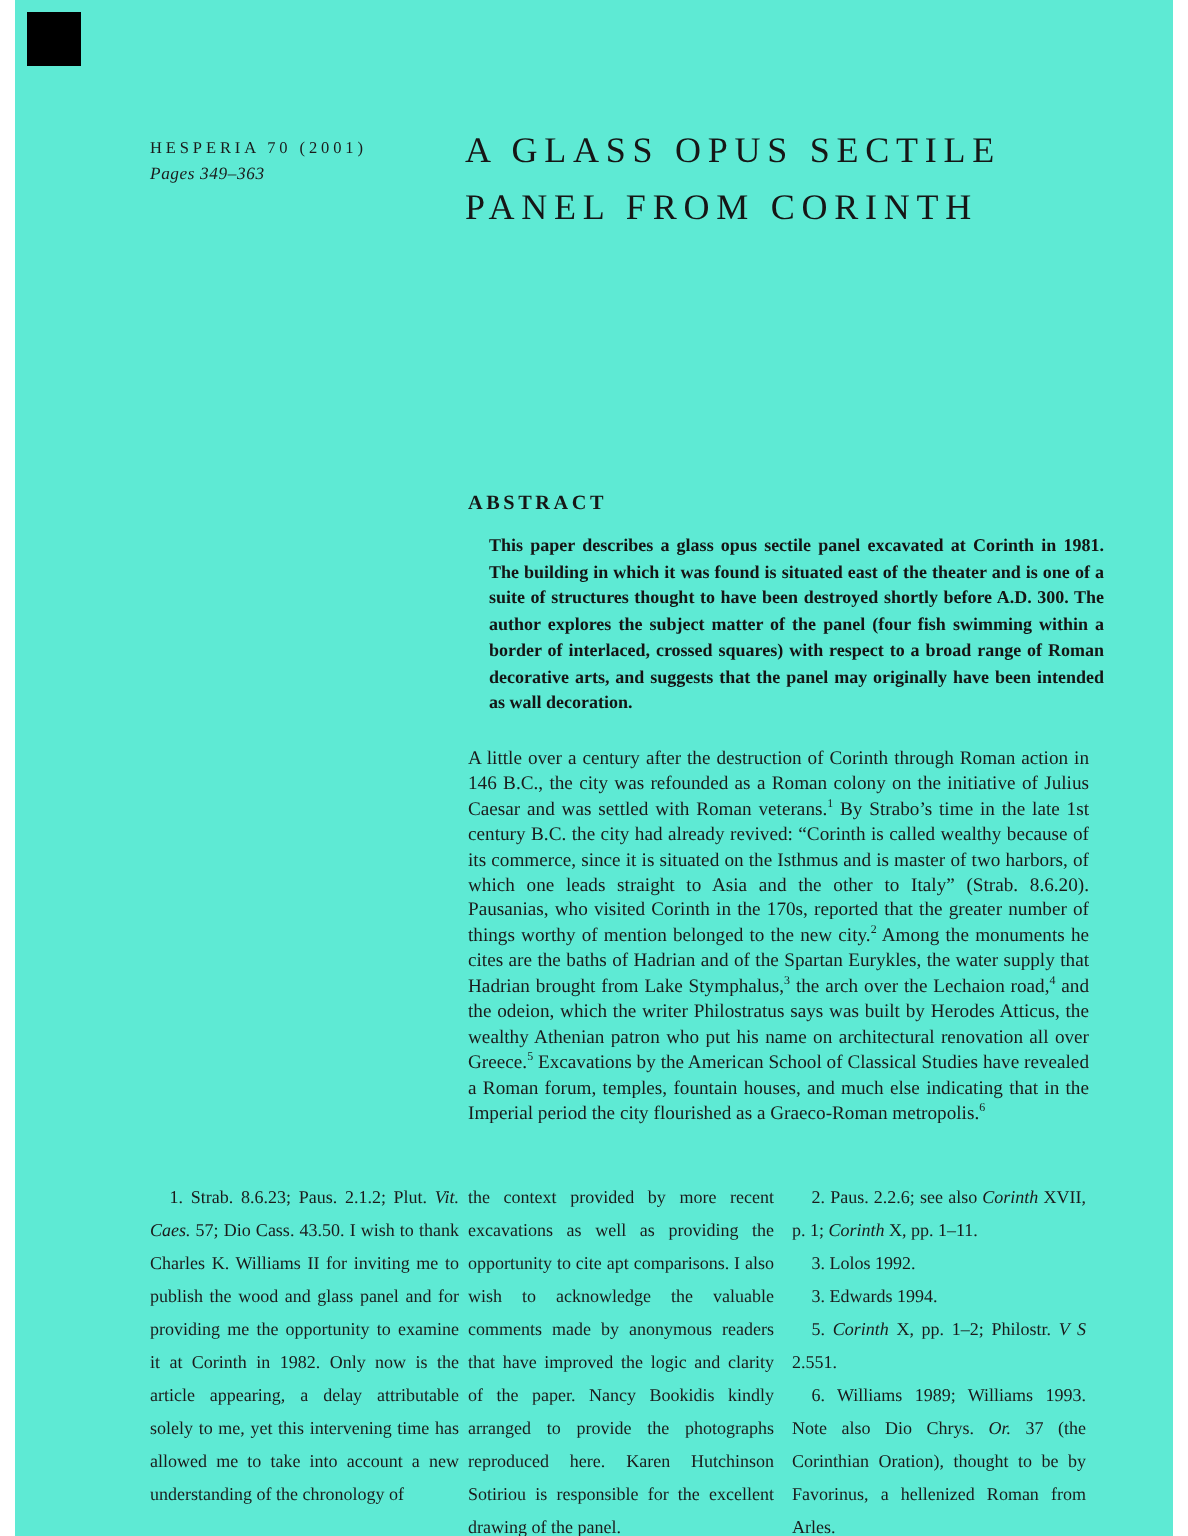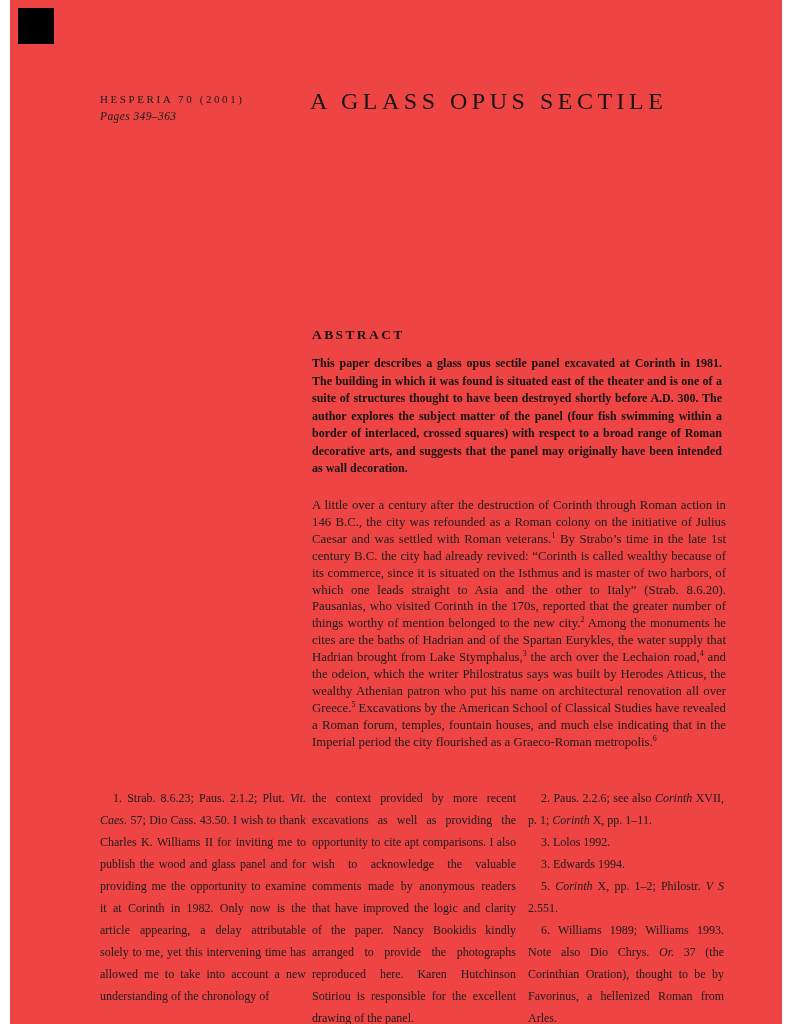--- a/index.html
+++ b/index.html
@@ -2,21 +2,21 @@
 <html><head>
 <meta charset="utf-8">
 <style>
   * { margin: 0; padding: 0; box-sizing: border-box; }
   html, body { background: #ffffff; }
   .page {
     position: relative;
     width: 772px;
     height: 1024px;
     margin: 0 auto;
-    background: #ef4444;
+    background: #5eead4;
     color: #1b1b1b;
     font-family: "Liberation Serif", "DejaVu Serif", serif;
     overflow: hidden;
   }
   .corner-square {
     position: absolute;
     left: 8px; top: 8px;
     width: 36px; height: 36px;
     background: #000000;
   }
@@ -46,21 +46,21 @@
   .abstract-heading {
     position: absolute;
     left: 302px; top: 327px;
     font-size: 13.5px;
     font-weight: bold;
     letter-spacing: 2.4px;
     color: #161616;
   }
   .abstract-text {
     position: absolute;
-    left: 302px; top: 355px;
+    left: 316px; top: 355px;
     width: 410px;
     font-weight: bold;
     font-size: 12px;
     line-height: 17.5px;
     text-align: justify;
     color: #141414;
   }
   .body-text {
     position: absolute;
     left: 302px; top: 497px;
@@ -91,20 +91,21 @@
 
   <div class="corner-square"></div>
 
   <div class="journal-info">
     <div class="journal-title">HESPERIA 70 (2001)</div>
     <div class="journal-pages">Pages 349–363</div>
   </div>
 
   <h1 class="article-title">
     <span>A GLASS OPUS SECTILE</span><br>
+    <span>PANEL FROM CORINTH</span>
   </h1>
 
   <h2 class="abstract-heading">ABSTRACT</h2>
 
   <p class="abstract-text">This paper describes a glass opus sectile panel excavated at Corinth in 1981. The building in which it was found is situated east of the theater and is one of a suite of structures thought to have been destroyed shortly before A.D. 300. The author explores the subject matter of the panel (four fish swimming within a border of interlaced, crossed squares) with respect to a broad range of Roman decorative arts, and suggests that the panel may originally have been intended as wall decoration.</p>
 
   <p class="body-text"><span>A little over a century after the destruction of Corinth through Roman action in 146 B.C., the city was refounded as a Roman colony on the initiative of Julius Caesar and was settled with Roman veterans.</span><sup>1</sup><span> By Strabo’s time in the late 1st century B.C. the city had already revived: “Corinth is called wealthy because of its commerce, since it is situated on the Isthmus and is master of two harbors, of which one leads straight to Asia and the other to Italy” (Strab. 8.6.20). Pausanias, who visited Corinth in the 170s, reported that the greater number of things worthy of mention belonged to the new city.</span><sup>2</sup><span> Among the monuments he cites are the baths of Hadrian and of the Spartan Eurykles, the water supply that Hadrian brought from Lake Stymphalus,</span><sup>3</sup><span> the arch over the Lechaion road,</span><sup>4</sup><span> and the odeion, which the writer Philostratus says was built by Herodes Atticus, the wealthy Athenian patron who put his name on architectural renovation all over Greece.</span><sup>5</sup><span> Excavations by the American School of Classical Studies have revealed a Roman forum, temples, fountain houses, and much else indicating that in the Imperial period the city flourished as a Graeco-Roman metropolis.</span><sup>6</sup></p>
 
   <div class="fn-col fn-col1">
     <p class="fn indent"><span>1. Strab. 8.6.23; Paus. 2.1.2; Plut. </span><i>Vit. Caes.</i><span> 57; Dio Cass. 43.50. I wish to thank Charles K. Williams II for inviting me to publish the wood and glass panel and for providing me the opportunity to examine it at Corinth in 1982. Only now is the article appearing, a delay attributable solely to me, yet this intervening time has allowed me to take into account a new understanding of the chronology of</span></p>

